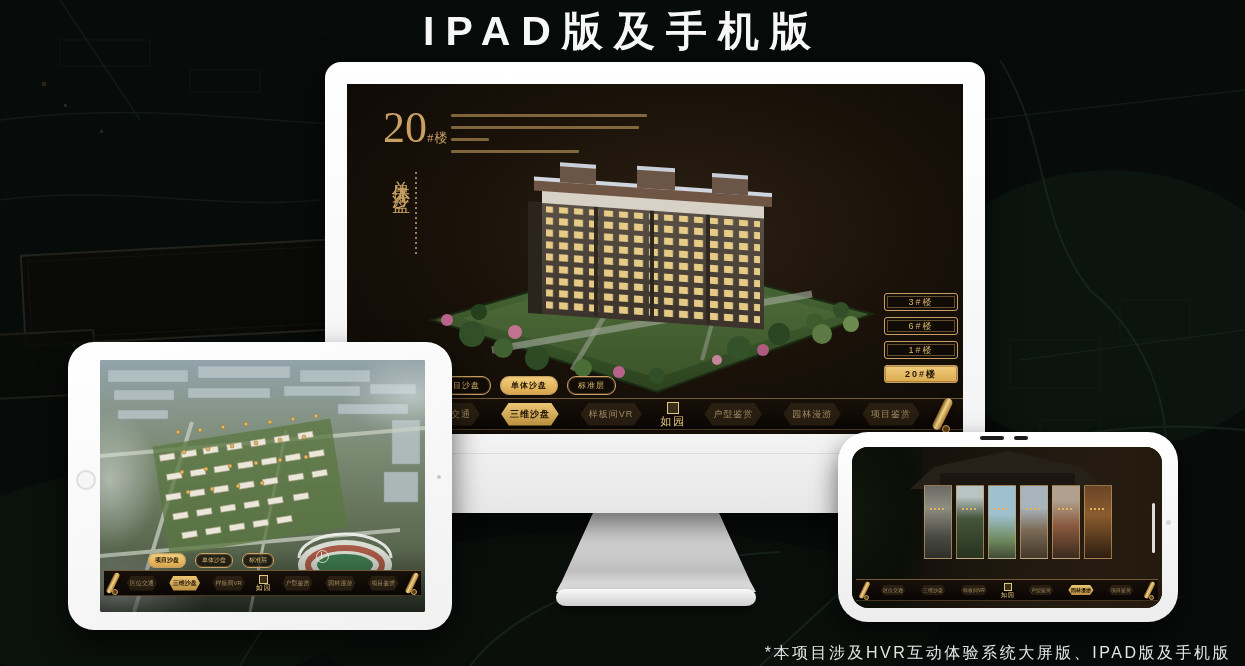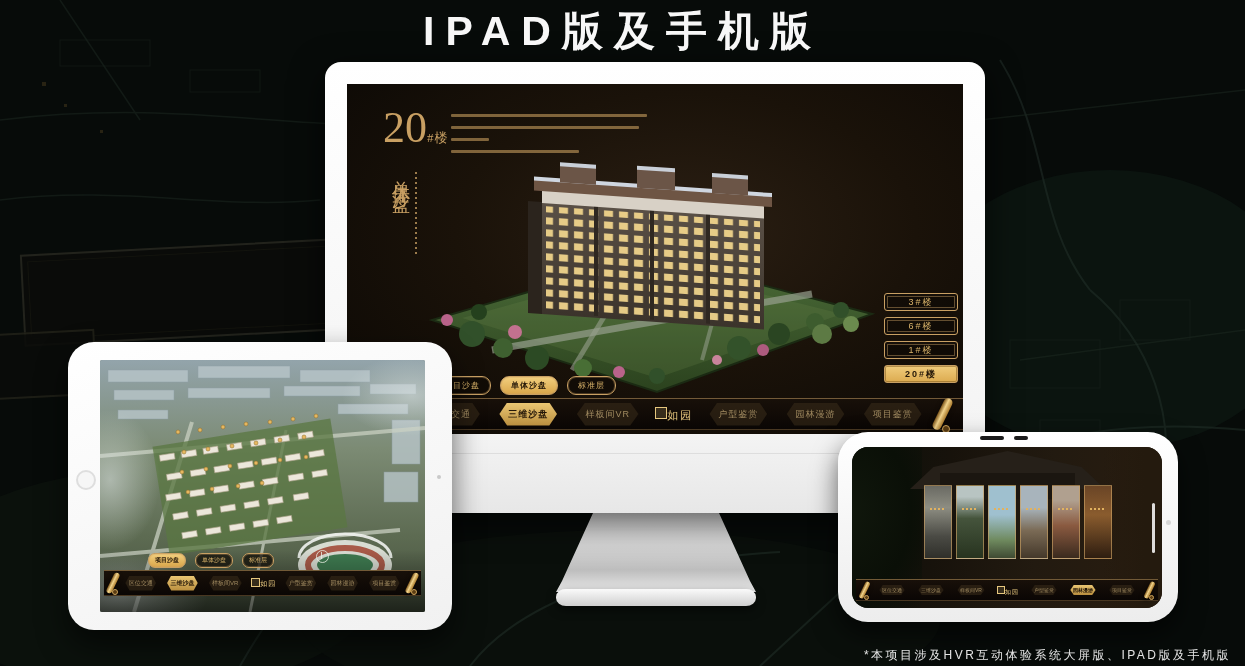--- a/index.html
+++ b/index.html
@@ -14,21 +14,21 @@
   .plaque{position:absolute;left:22px;top:246px;width:330px;height:88px;
     background:#0b0c0a;border:2px solid #26261f;outline:1px solid #15150f;outline-offset:-8px;
     transform:rotate(-3deg);opacity:.9;}
   .plaque2{position:absolute;left:-28px;top:332px;width:120px;height:62px;
     background:#0a0b09;border:2px solid #222219;transform:rotate(-3deg);opacity:.85;}
 
   
   .page-title{position:absolute;top:4px;left:0;right:0;text-align:center;z-index:5;
     font-size:41px;font-weight:bold;color:#f7f7f7;letter-spacing:11px;}
   .footnote{position:absolute;right:14px;bottom:2px;z-index:9;
-    font-size:12px;color:#e4e4e4;letter-spacing:2.5px;}
+    font-size:16px;color:#e4e4e4;letter-spacing:2.5px;}
 
   
   .monitor{position:absolute;left:325px;top:62px;width:660px;height:451px;z-index:3;
     background:linear-gradient(180deg,#ffffff 0%,#f4f4f4 82%,#e7e7e7 100%);
     border-radius:16px;box-shadow:0 10px 34px rgba(0,0,0,.65);}
   .monitor-seam{position:absolute;left:0;right:0;top:391px;height:1px;background:rgba(0,0,0,.08);}
   .m-screen{position:absolute;left:22px;top:22px;width:616px;height:350px;overflow:hidden;
     background:radial-gradient(ellipse at 55% 42%, #2b1f13 0%, #1a1209 48%, #0b0805 100%);}
   .stand-neck{position:absolute;left:556px;top:513px;width:200px;height:79px;z-index:2;
     background:linear-gradient(180deg,#ececec 0%,#d9d9d9 40%,#bdbdbd 72%,#e9e9e9 100%);
@@ -67,21 +67,21 @@
   
   .navbar{position:absolute;display:flex;align-items:center;justify-content:space-between;
     background:linear-gradient(180deg,#181009 0%,#0a0604 100%);
     border-top:1px solid rgba(201,160,99,.55);border-bottom:1px solid rgba(201,160,99,.28);}
   .navbar.lg{left:0;right:0;top:314px;height:30px;padding:0 16px 0 72px;}
   .badge{clip-path:polygon(5% 50%,17% 0,83% 0,95% 50%,83% 100%,17% 100%);
     background:rgba(62,48,28,.5);color:#a08a60;display:flex;align-items:center;justify-content:center;
     white-space:nowrap;}
   .lg .badge{font-size:9px;padding:5px 12px;letter-spacing:1px;}
   .badge.active{background:linear-gradient(180deg,#eac673,#b98e3e);color:#241708;font-weight:bold;}
-  .nav-logo{display:flex;align-items:flex-end;color:#e6c77e;line-height:1;}
+  .nav-logo{display:flex;flex-direction:column;align-items:center;color:#e6c77e;line-height:1;}
   .seal{border:1px solid #e6c77e;background:rgba(230,199,126,.18);display:block;}
   .lg .seal{width:10px;height:10px;margin-bottom:2px;}
   .logo-text{font-family:"Liberation Serif",serif;letter-spacing:2px;}
   .lg .logo-text{font-size:11px;}
   .scroll{position:relative;}
   .scroll .roll{border-radius:5px;transform:rotate(26deg);
     background:linear-gradient(90deg,#7a5319,#f2d48c 45%,#a9792b);
     box-shadow:0 2px 4px rgba(0,0,0,.6);}
   .lg .scroll .roll{width:9px;height:34px;}
   .scroll .tip{position:absolute;border-radius:50%;background:#5a3c12;border:1px solid #caa25c;}

